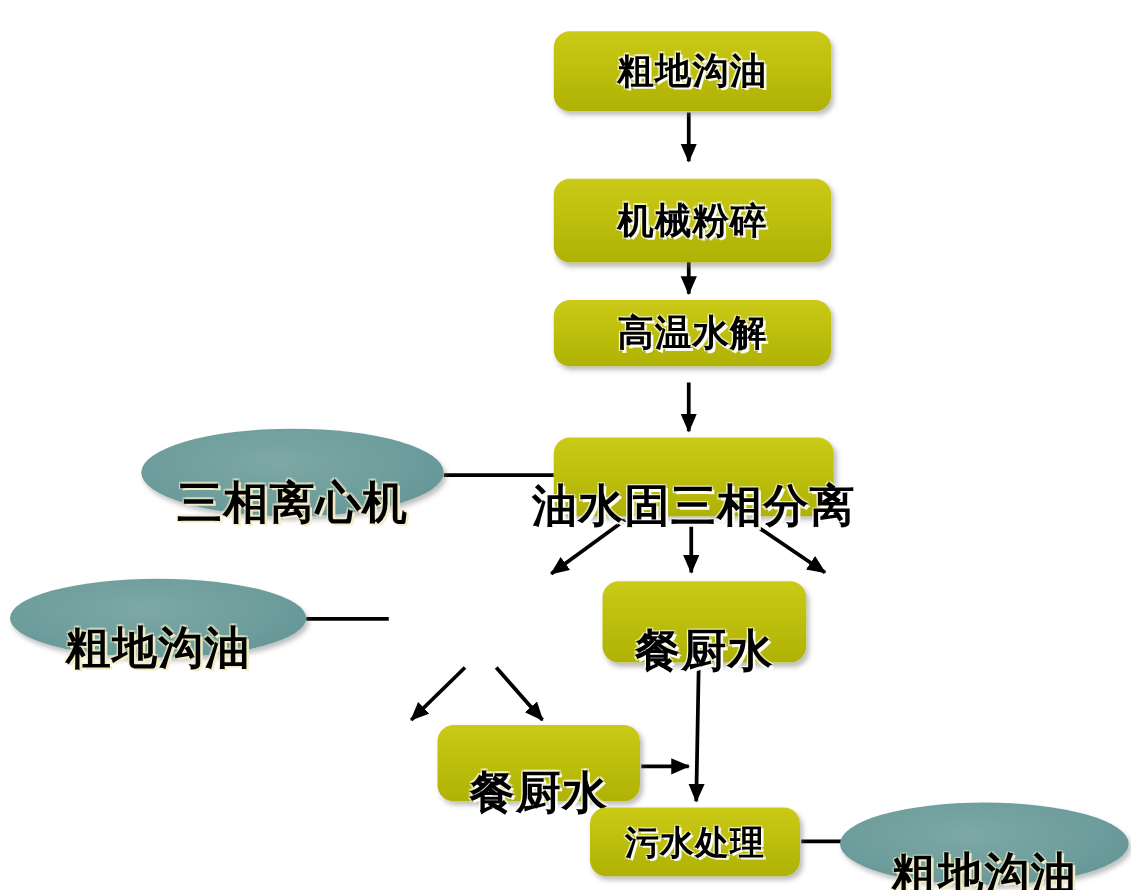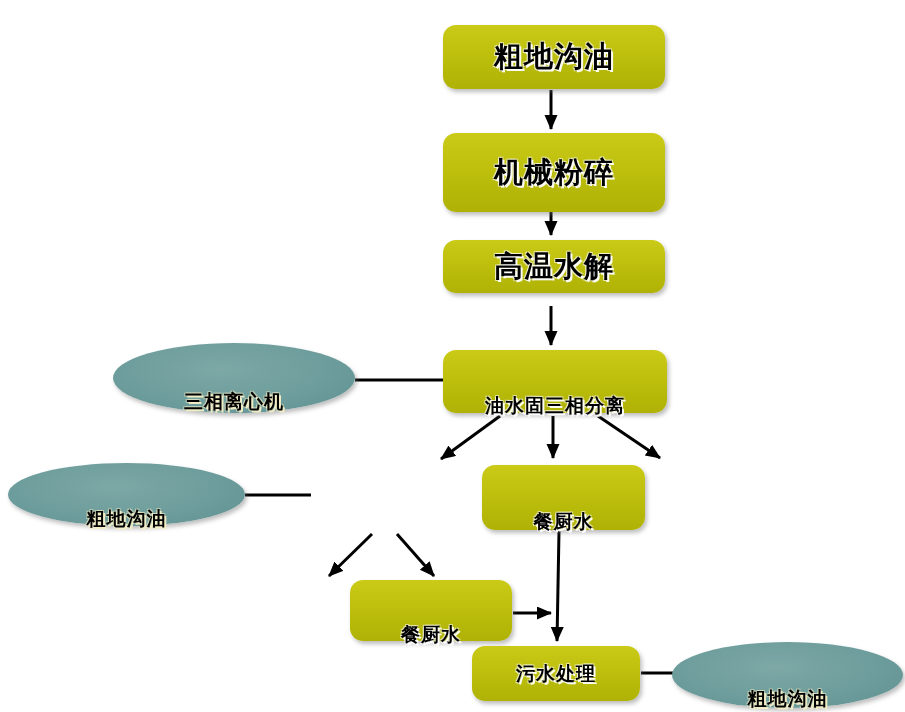--- a/index.html
+++ b/index.html
@@ -57,22 +57,22 @@
     color: #000000;
     font-weight: bold;
     letter-spacing: 1px;
     white-space: nowrap;
     text-shadow: 2px 2px 0 rgba(244,238,198,0.95),
                  -1px -1px 0 rgba(244,238,198,0.5),
                  1px -1px 0 rgba(244,238,198,0.5),
                  -1px 1px 0 rgba(244,238,198,0.6);
   }
   .fs29 { font-size: 29px; }
-  .fs28 { font-size: 19px; margin-top: 48px; }
-  .fs27 { font-size: 19px; }
+  .fs28 { font-size: 36px; margin-top: 48px; }
+  .fs27 { font-size: 27px; }
   .connector {
     stroke: var(--arrow-color, #000000);
     stroke-width: 3;
     fill: none;
   }
 </style>
 </head>
 <body>
 
 <div id="stage">
@@ -95,21 +95,21 @@
     <line class="connector" x1="513" y1="613" x2="551" y2="613" marker-end="url(#ah)"></line>
     <line class="connector" x1="355" y1="380" x2="443" y2="380"></line>
     <line class="connector" x1="245" y1="495" x2="311" y2="495"></line>
     <line class="connector" x1="641" y1="673" x2="674" y2="673"></line>
   </svg>
 
   <div class="pbox" style="left:443px; top:25px; width:222px; height:64px">
     <span class="box-label fs29">粗地沟油</span>
   </div>
 
-  <div class="pbox" style="left:443px; top:133px; width:222px; height:79px">
+  <div class="pbox" style="left:443px; top:143px; width:222px; height:67px">
     <span class="box-label fs29">机械粉碎</span>
   </div>
 
   <div class="pbox" style="left:443px; top:240px; width:222px; height:53px">
     <span class="box-label fs29">高温水解</span>
   </div>
 
   <div class="pbox" style="left:443px; top:350px; width:224px; height:63px">
     <span class="box-label fs28">油水固三相分离</span>
   </div>

